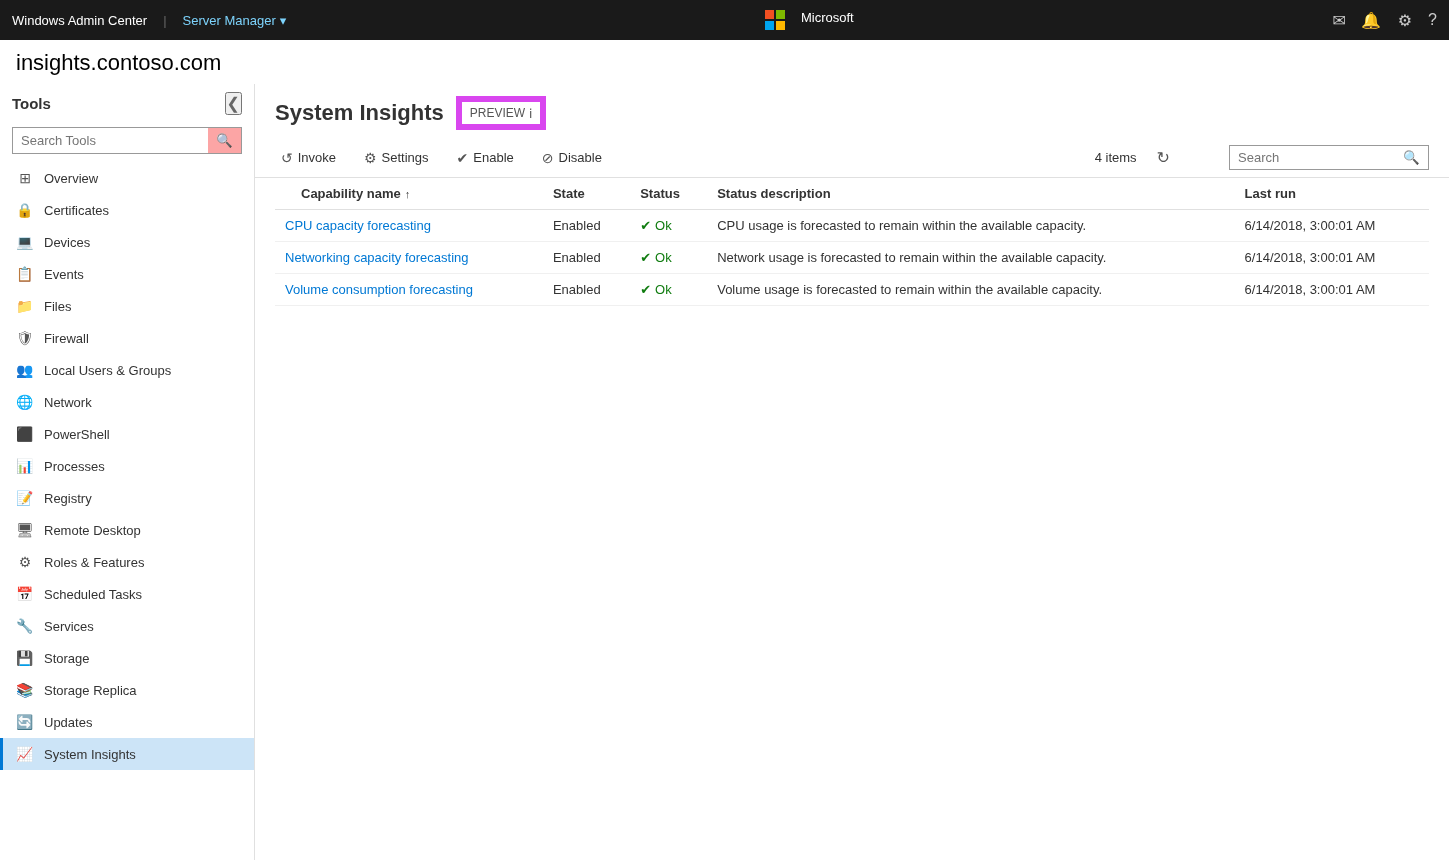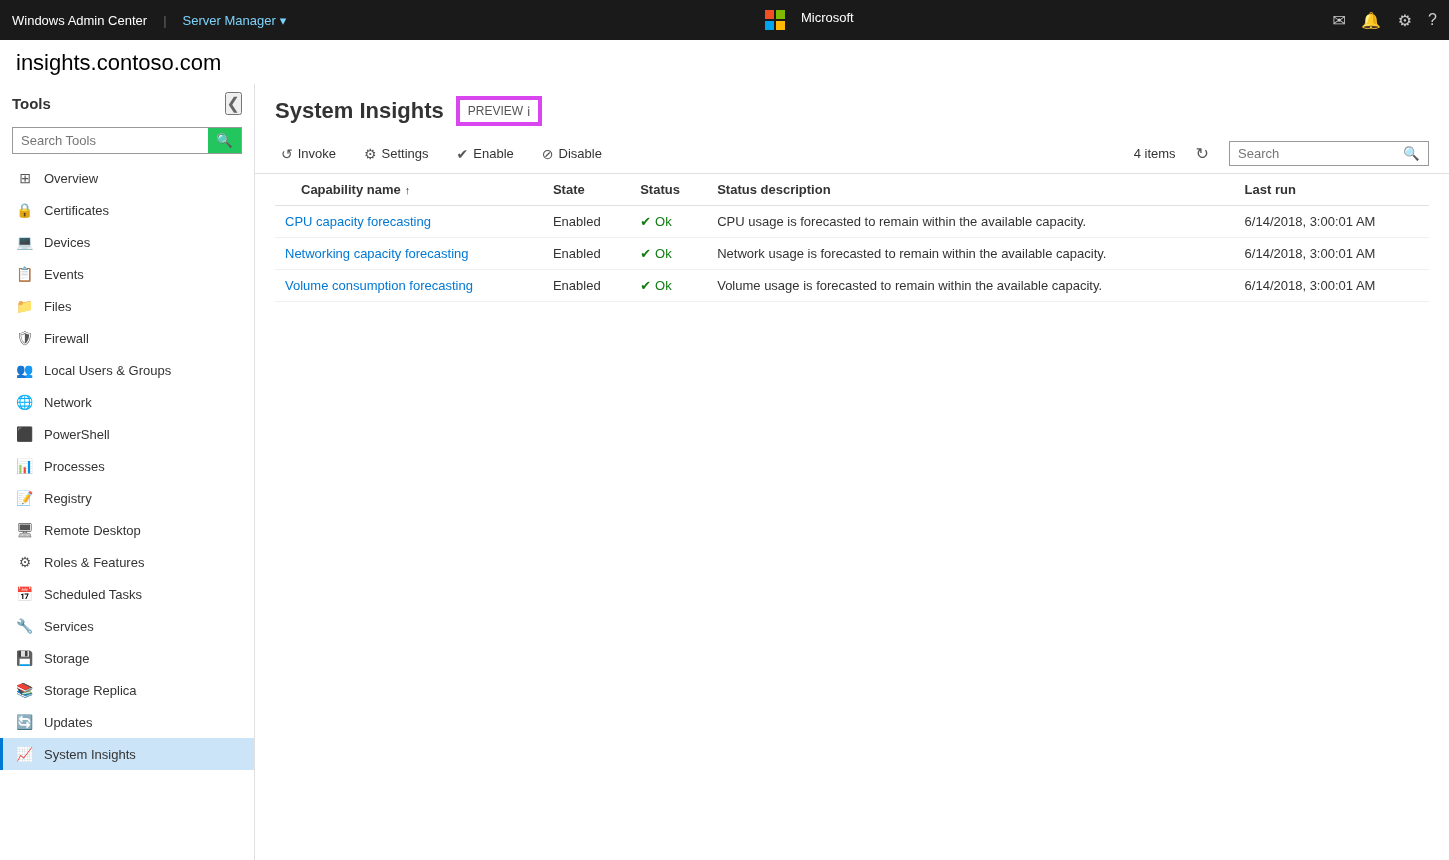--- a/index.html
+++ b/index.html
@@ -23,47 +23,47 @@
 
     
     .layout { display: flex; height: calc(860px - 40px - 44px); }
 
     
     .sidebar { width: 255px; border-right: 1px solid #e0e0e0; display: flex; flex-direction: column; flex-shrink: 0; overflow: hidden; }
     .sidebar-header { display: flex; align-items: center; justify-content: space-between; padding: 8px 12px; }
     .sidebar-header-title { font-size: 15px; font-weight: 600; }
     .sidebar-close-btn { cursor: pointer; font-size: 16px; color: #666; }
     .sidebar-search { padding: 4px 12px 8px 12px; }
-    .sidebar-search-wrap { display: flex; align-items: center; border: 1px solid #999; background: #22c55e; }
+    .sidebar-search-wrap { display: flex; align-items: center; border: 1px solid #999; background: #fca5a5; }
     .sidebar-search-input { border: none; outline: none; width: 100%; padding: 5px 8px; font-size: 13px; }
     .sidebar-search-btn { background: none; border: none; cursor: pointer; padding: 5px 8px; color: #555; }
     .sidebar-nav { overflow-y: auto; flex: 1; }
     .nav-item { display: flex; align-items: center; gap: 10px; padding: 8px 16px; cursor: pointer; font-size: 13px; color: #333; }
     .nav-item.active { background: #cce4f7; border-left: 3px solid #0078d4; padding-left: 13px; }
     .nav-icon { font-size: 14px; width: 18px; text-align: center; color: #555; }
 
     
     .main { flex: 1; display: flex; flex-direction: column; overflow: hidden; }
 
     
     .page-header { display: flex; align-items: center; padding: 12px 20px 8px 20px; gap: 12px; }
     .page-title { font-size: 22px; font-weight: 600; }
     .preview-badge {
       display: flex; align-items: center; gap: 4px;
-      border: 4px solid #d946ef; padding: 2px 8px; font-size: 12px; color: #555; cursor: pointer;
+      border: 6px solid #d946ef; padding: 2px 8px; font-size: 12px; color: #555; cursor: pointer;
     }
 
     
     .toolbar { display: flex; align-items: center; padding: 6px 20px; gap: 16px; border-bottom: 1px solid #e0e0e0; }
     .toolbar-btn { display: flex; align-items: center; gap: 5px; background: none; border: none; cursor: pointer; color: #333; font-size: 13px; padding: 4px 6px; }
     .toolbar-btn .btn-icon { font-size: 14px; color: #555; }
     .toolbar-spacer { flex: 1; }
     .item-count { font-size: 13px; color: #333; }
     .refresh-btn { background: none; border: none; cursor: pointer; font-size: 16px; color: #555; padding: 4px; }
-    .search-wrap { display: flex; align-items: center; border: 1px solid #999; width: 200px; }
+    .search-wrap { display: flex; align-items: center; border: 1px solid #999; width: 200px; margin-left: 39px; }
     .search-input { border: none; outline: none; padding: 4px 8px; width: 100%; font-size: 13px; }
     .search-btn { background: none; border: none; cursor: pointer; padding: 4px 8px; color: #555; }
 
     
     .table-wrap { flex: 1; overflow: auto; padding: 0 20px; }
     table { width: 100%; border-collapse: collapse; }
     thead th { text-align: left; padding: 8px 10px; border-bottom: 1px solid #e0e0e0; font-weight: 600; font-size: 13px; color: #333; white-space: nowrap; }
     .th-sortable { display: flex; align-items: center; gap: 4px; margin-left: 16px; }
     tbody tr { border-bottom: 1px solid #f0f0f0; }
     td { padding: 8px 10px; font-size: 13px; vertical-align: middle; }

